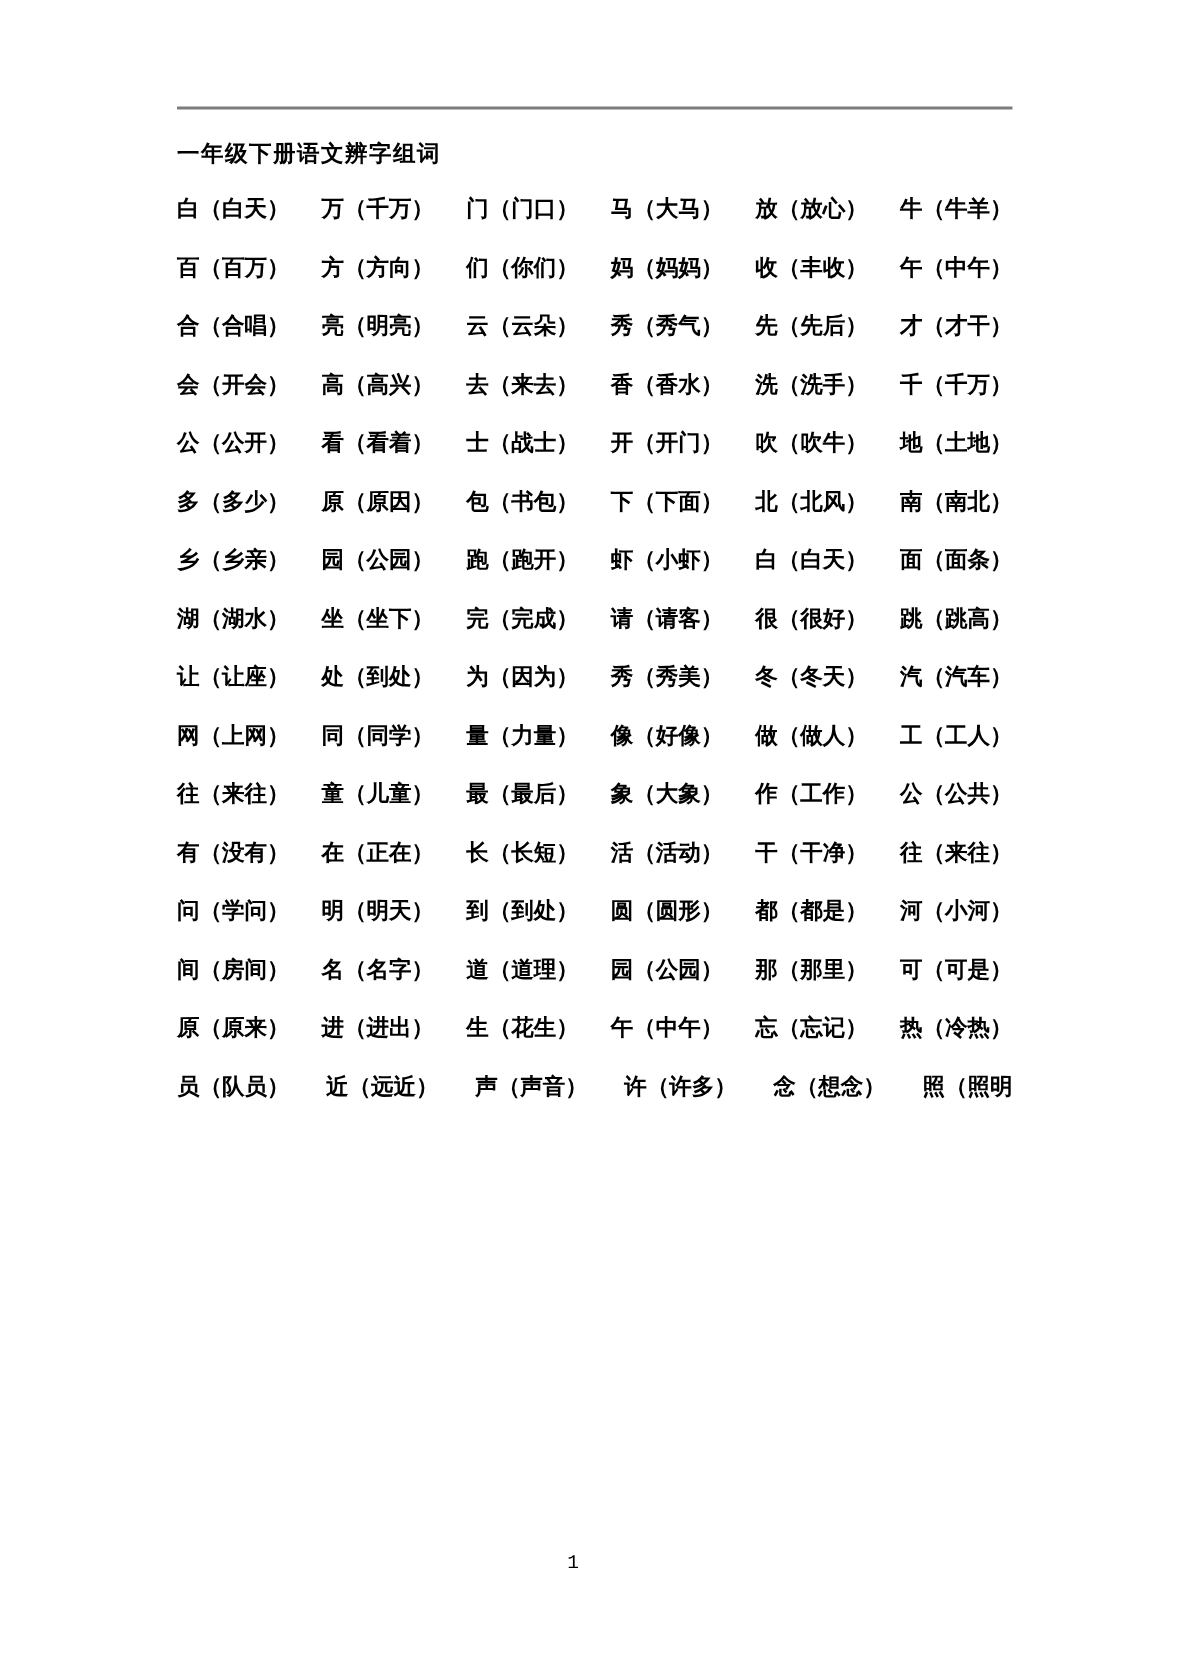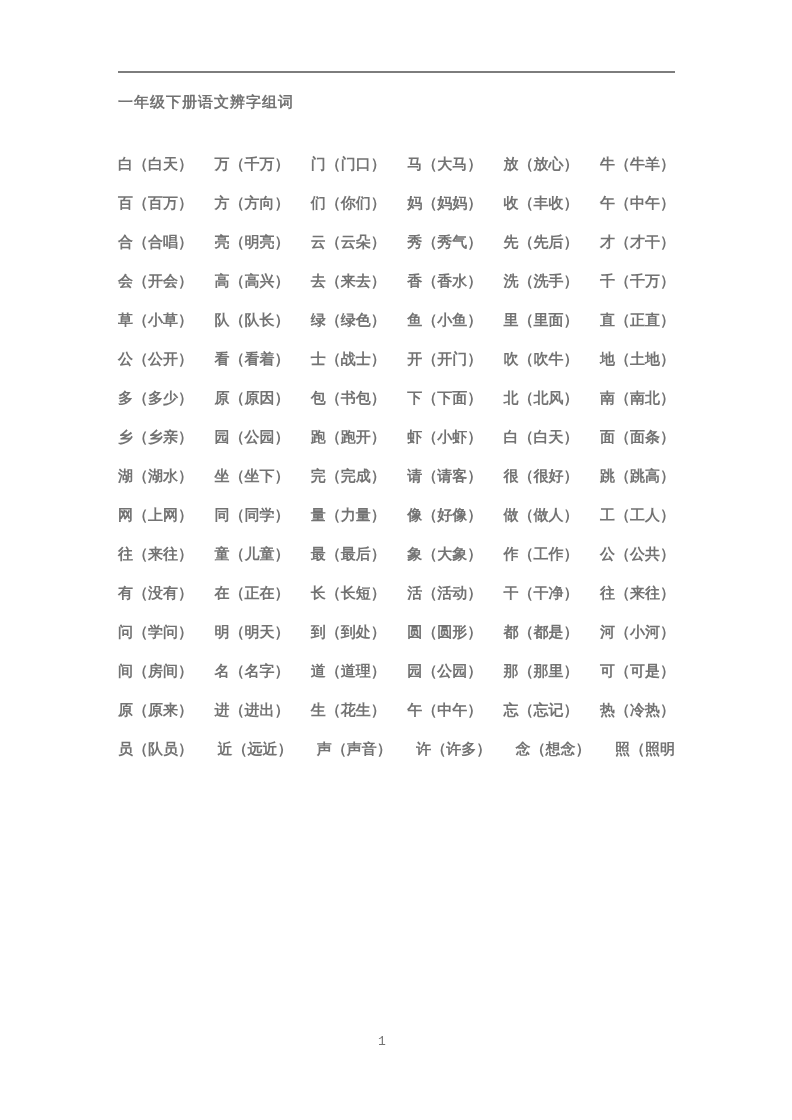--- a/index.html
+++ b/index.html
@@ -6,21 +6,21 @@
     margin: 0;
     padding: 0;
     background: #ffffff;
   }
   .page {
     position: relative;
     width: 764px;
     height: 1120px;
     background: #ffffff;
     font-family: Liberation Mono, monospace;
-    color: #737373;
+    color: #000000;
     overflow: hidden;
   }
   .header-rule {
     position: absolute;
     left: 118px;
     top: 71px;
     width: 557px;
     height: 0;
     border-top: 2px solid #7d7d7d;
   }
@@ -29,21 +29,21 @@
     left: 118px;
     top: 93px;
     font-size: 15px;
     font-weight: bold;
     letter-spacing: 1px;
     white-space: nowrap;
   }
   .word-table {
     position: absolute;
     left: 118px;
-    top: 145px;
+    top: 120px;
     width: 557px;
   }
   .word-row {
     display: flex;
     justify-content: space-between;
     align-items: center;
     height: 39px;
     font-size: 15px;
     font-weight: bold;
     white-space: nowrap;
@@ -94,28 +94,20 @@
       </div>
       <div class="word-row">
         <span class="word-pair">会（开会）</span>
         <span class="word-pair">高（高兴）</span>
         <span class="word-pair">去（来去）</span>
         <span class="word-pair">香（香水）</span>
         <span class="word-pair">洗（洗手）</span>
         <span class="word-pair">千（千万）</span>
       </div>
       <div class="word-row">
-        <span class="word-pair">草（小草）</span>
-        <span class="word-pair">队（队长）</span>
-        <span class="word-pair">绿（绿色）</span>
-        <span class="word-pair">鱼（小鱼）</span>
-        <span class="word-pair">里（里面）</span>
-        <span class="word-pair">直（正直）</span>
-      </div>
-      <div class="word-row">
         <span class="word-pair">公（公开）</span>
         <span class="word-pair">看（看着）</span>
         <span class="word-pair">士（战士）</span>
         <span class="word-pair">开（开门）</span>
         <span class="word-pair">吹（吹牛）</span>
         <span class="word-pair">地（土地）</span>
       </div>
       <div class="word-row">
         <span class="word-pair">多（多少）</span>
         <span class="word-pair">原（原因）</span>
@@ -134,20 +126,28 @@
       </div>
       <div class="word-row">
         <span class="word-pair">湖（湖水）</span>
         <span class="word-pair">坐（坐下）</span>
         <span class="word-pair">完（完成）</span>
         <span class="word-pair">请（请客）</span>
         <span class="word-pair">很（很好）</span>
         <span class="word-pair">跳（跳高）</span>
       </div>
       <div class="word-row">
+        <span class="word-pair">让（让座）</span>
+        <span class="word-pair">处（到处）</span>
+        <span class="word-pair">为（因为）</span>
+        <span class="word-pair">秀（秀美）</span>
+        <span class="word-pair">冬（冬天）</span>
+        <span class="word-pair">汽（汽车）</span>
+      </div>
+      <div class="word-row">
         <span class="word-pair">网（上网）</span>
         <span class="word-pair">同（同学）</span>
         <span class="word-pair">量（力量）</span>
         <span class="word-pair">像（好像）</span>
         <span class="word-pair">做（做人）</span>
         <span class="word-pair">工（工人）</span>
       </div>
       <div class="word-row">
         <span class="word-pair">往（来往）</span>
         <span class="word-pair">童（儿童）</span>

